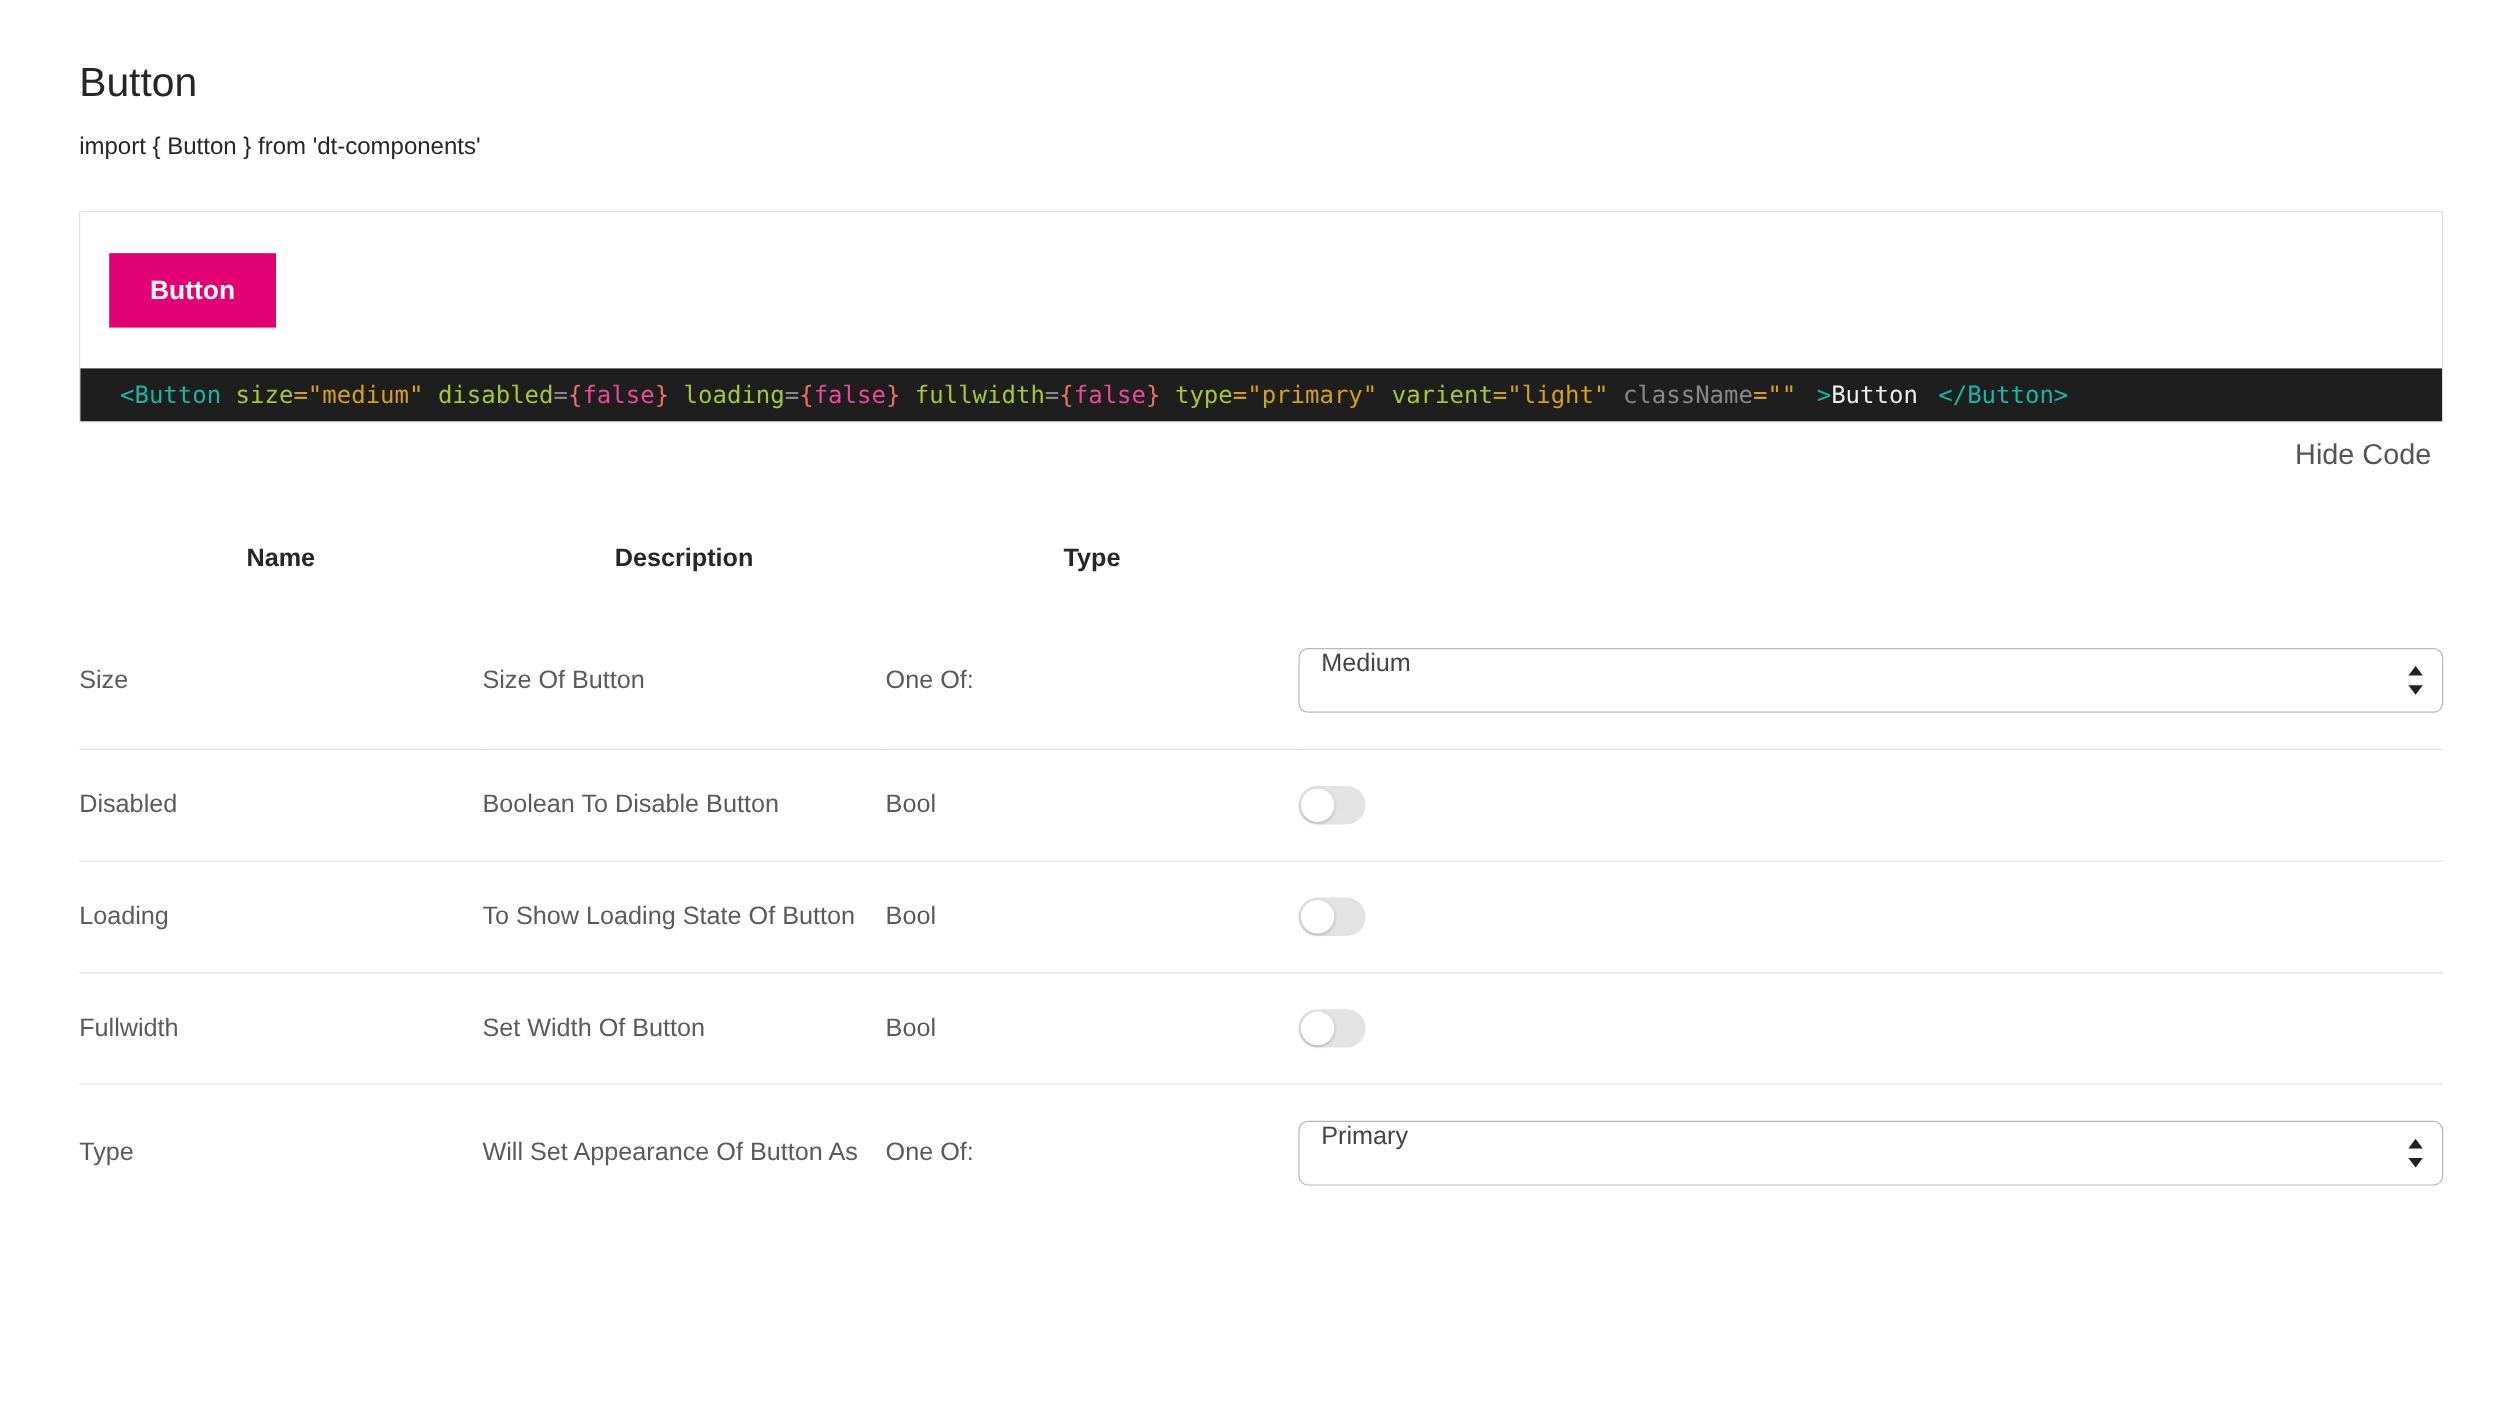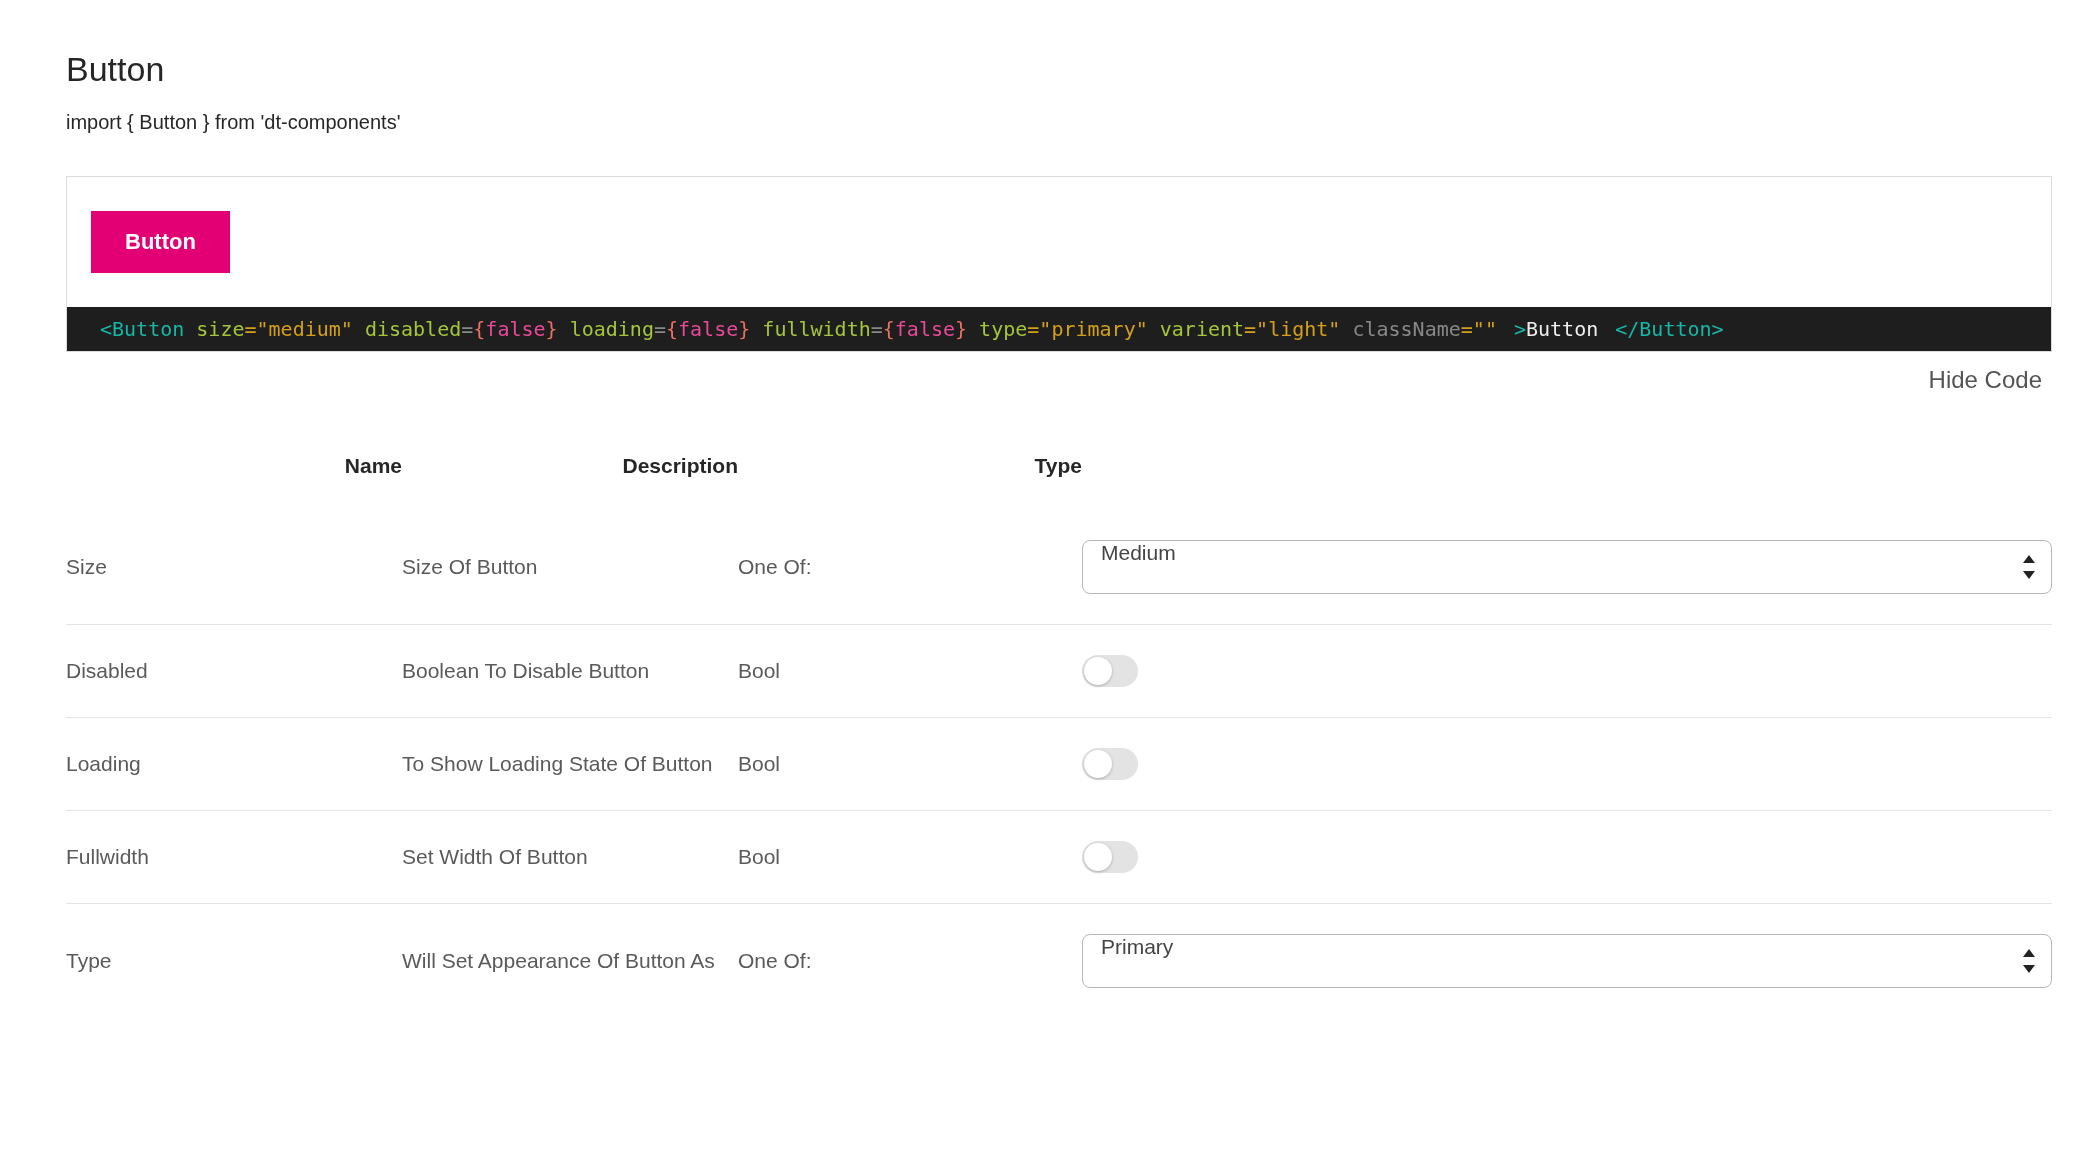--- a/index.html
+++ b/index.html
@@ -6,21 +6,21 @@
   html, body {
     margin: 0;
     padding: 0;
     width: 2088px;
     height: 1174px;
     font-family: -apple-system, BlinkMacSystemFont, "Segoe UI", Helvetica, Arial, sans-serif;
     background: #fff;
     overflow: hidden;
   }
   .container {
-    padding: 50px 36px 0 66px;
+    padding: 50px 52px 0 66px;
   }
   h1 {
     font-size: 34px;
     font-weight: 400;
     color: #262626;
     margin: 0 0 22px 0;
   }
   .subtitle {
     font-size: 24px;
     color: #a0a0a0;
@@ -76,21 +76,21 @@
   table.props {
     width: 100%;
     border-collapse: collapse;
     table-layout: fixed;
   }
   table.props col.c-name  { width: 336px; }
   table.props col.c-desc  { width: 336px; }
   table.props col.c-type  { width: 344px; }
   table.props col.c-ctrl  { }
   table.props th {
-    text-align: right;
+    text-align: center;
     font-weight: 600;
     font-size: 21px;
     color: #262626;
     padding: 0 0 32px 0;
   }
   table.props tbody tr {
     border-bottom: 1px solid #e4e4e4;
   }
   table.props tbody tr:last-child { border-bottom: none; }
   table.props td {

